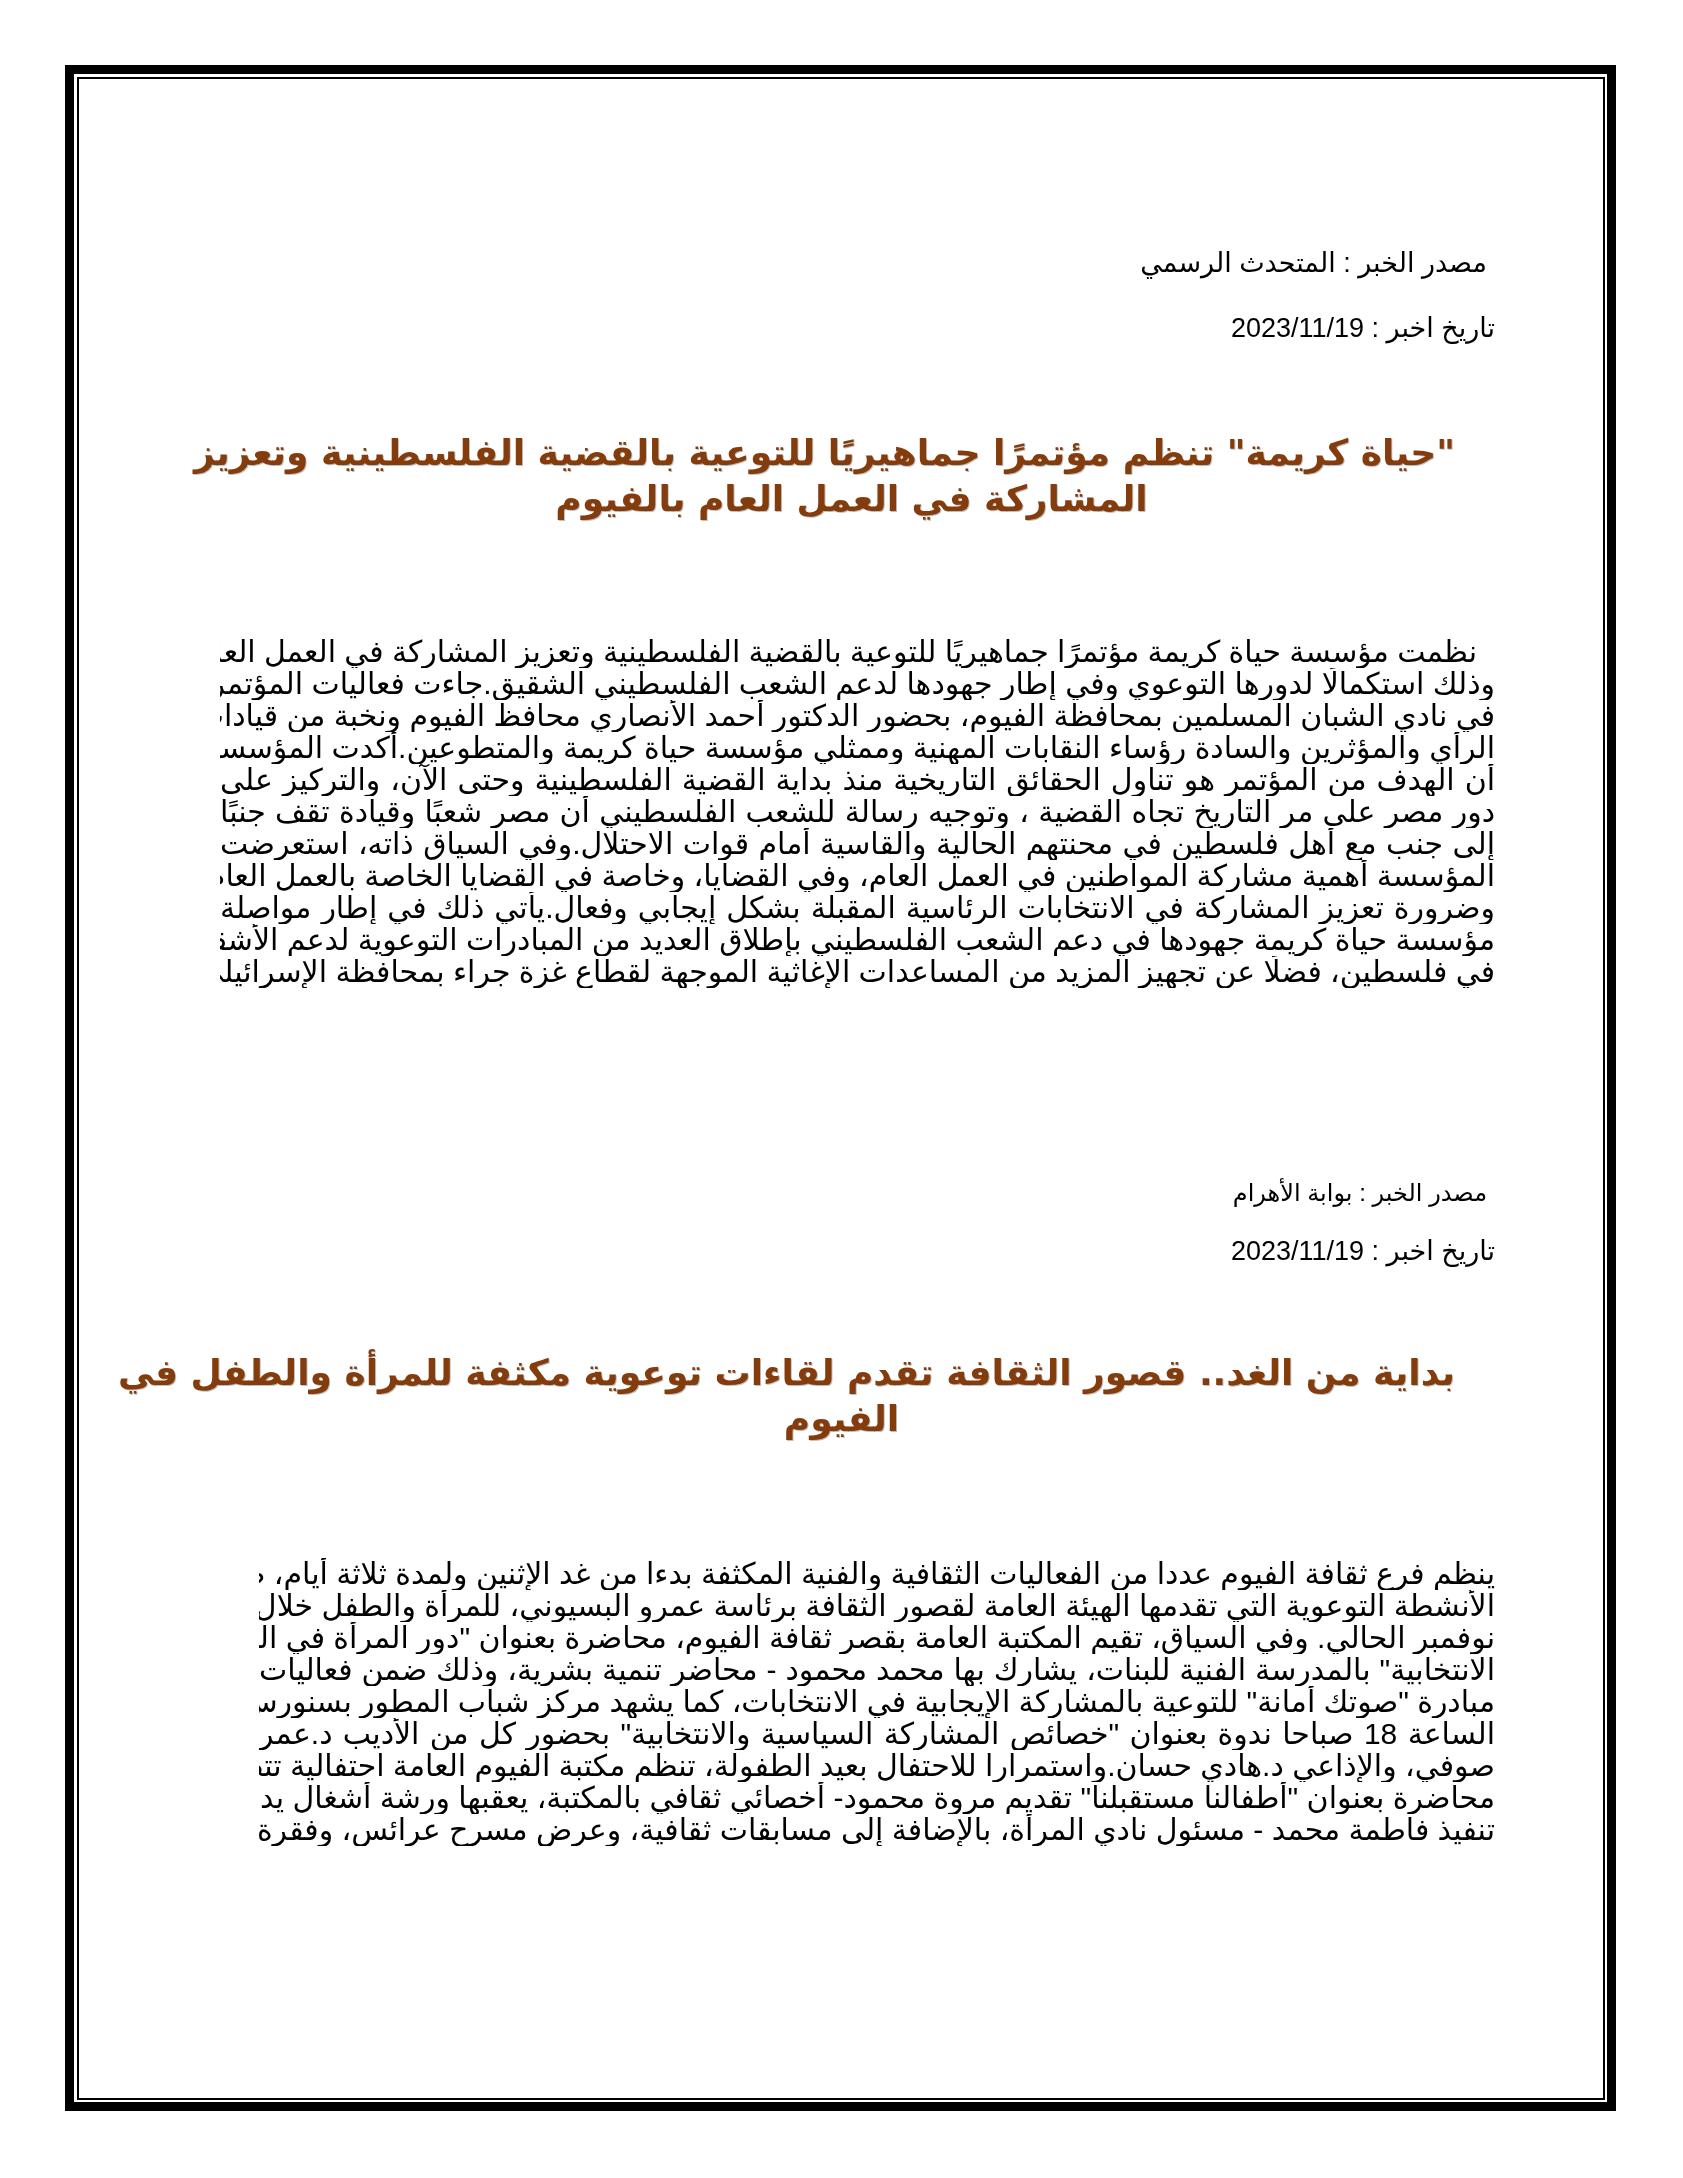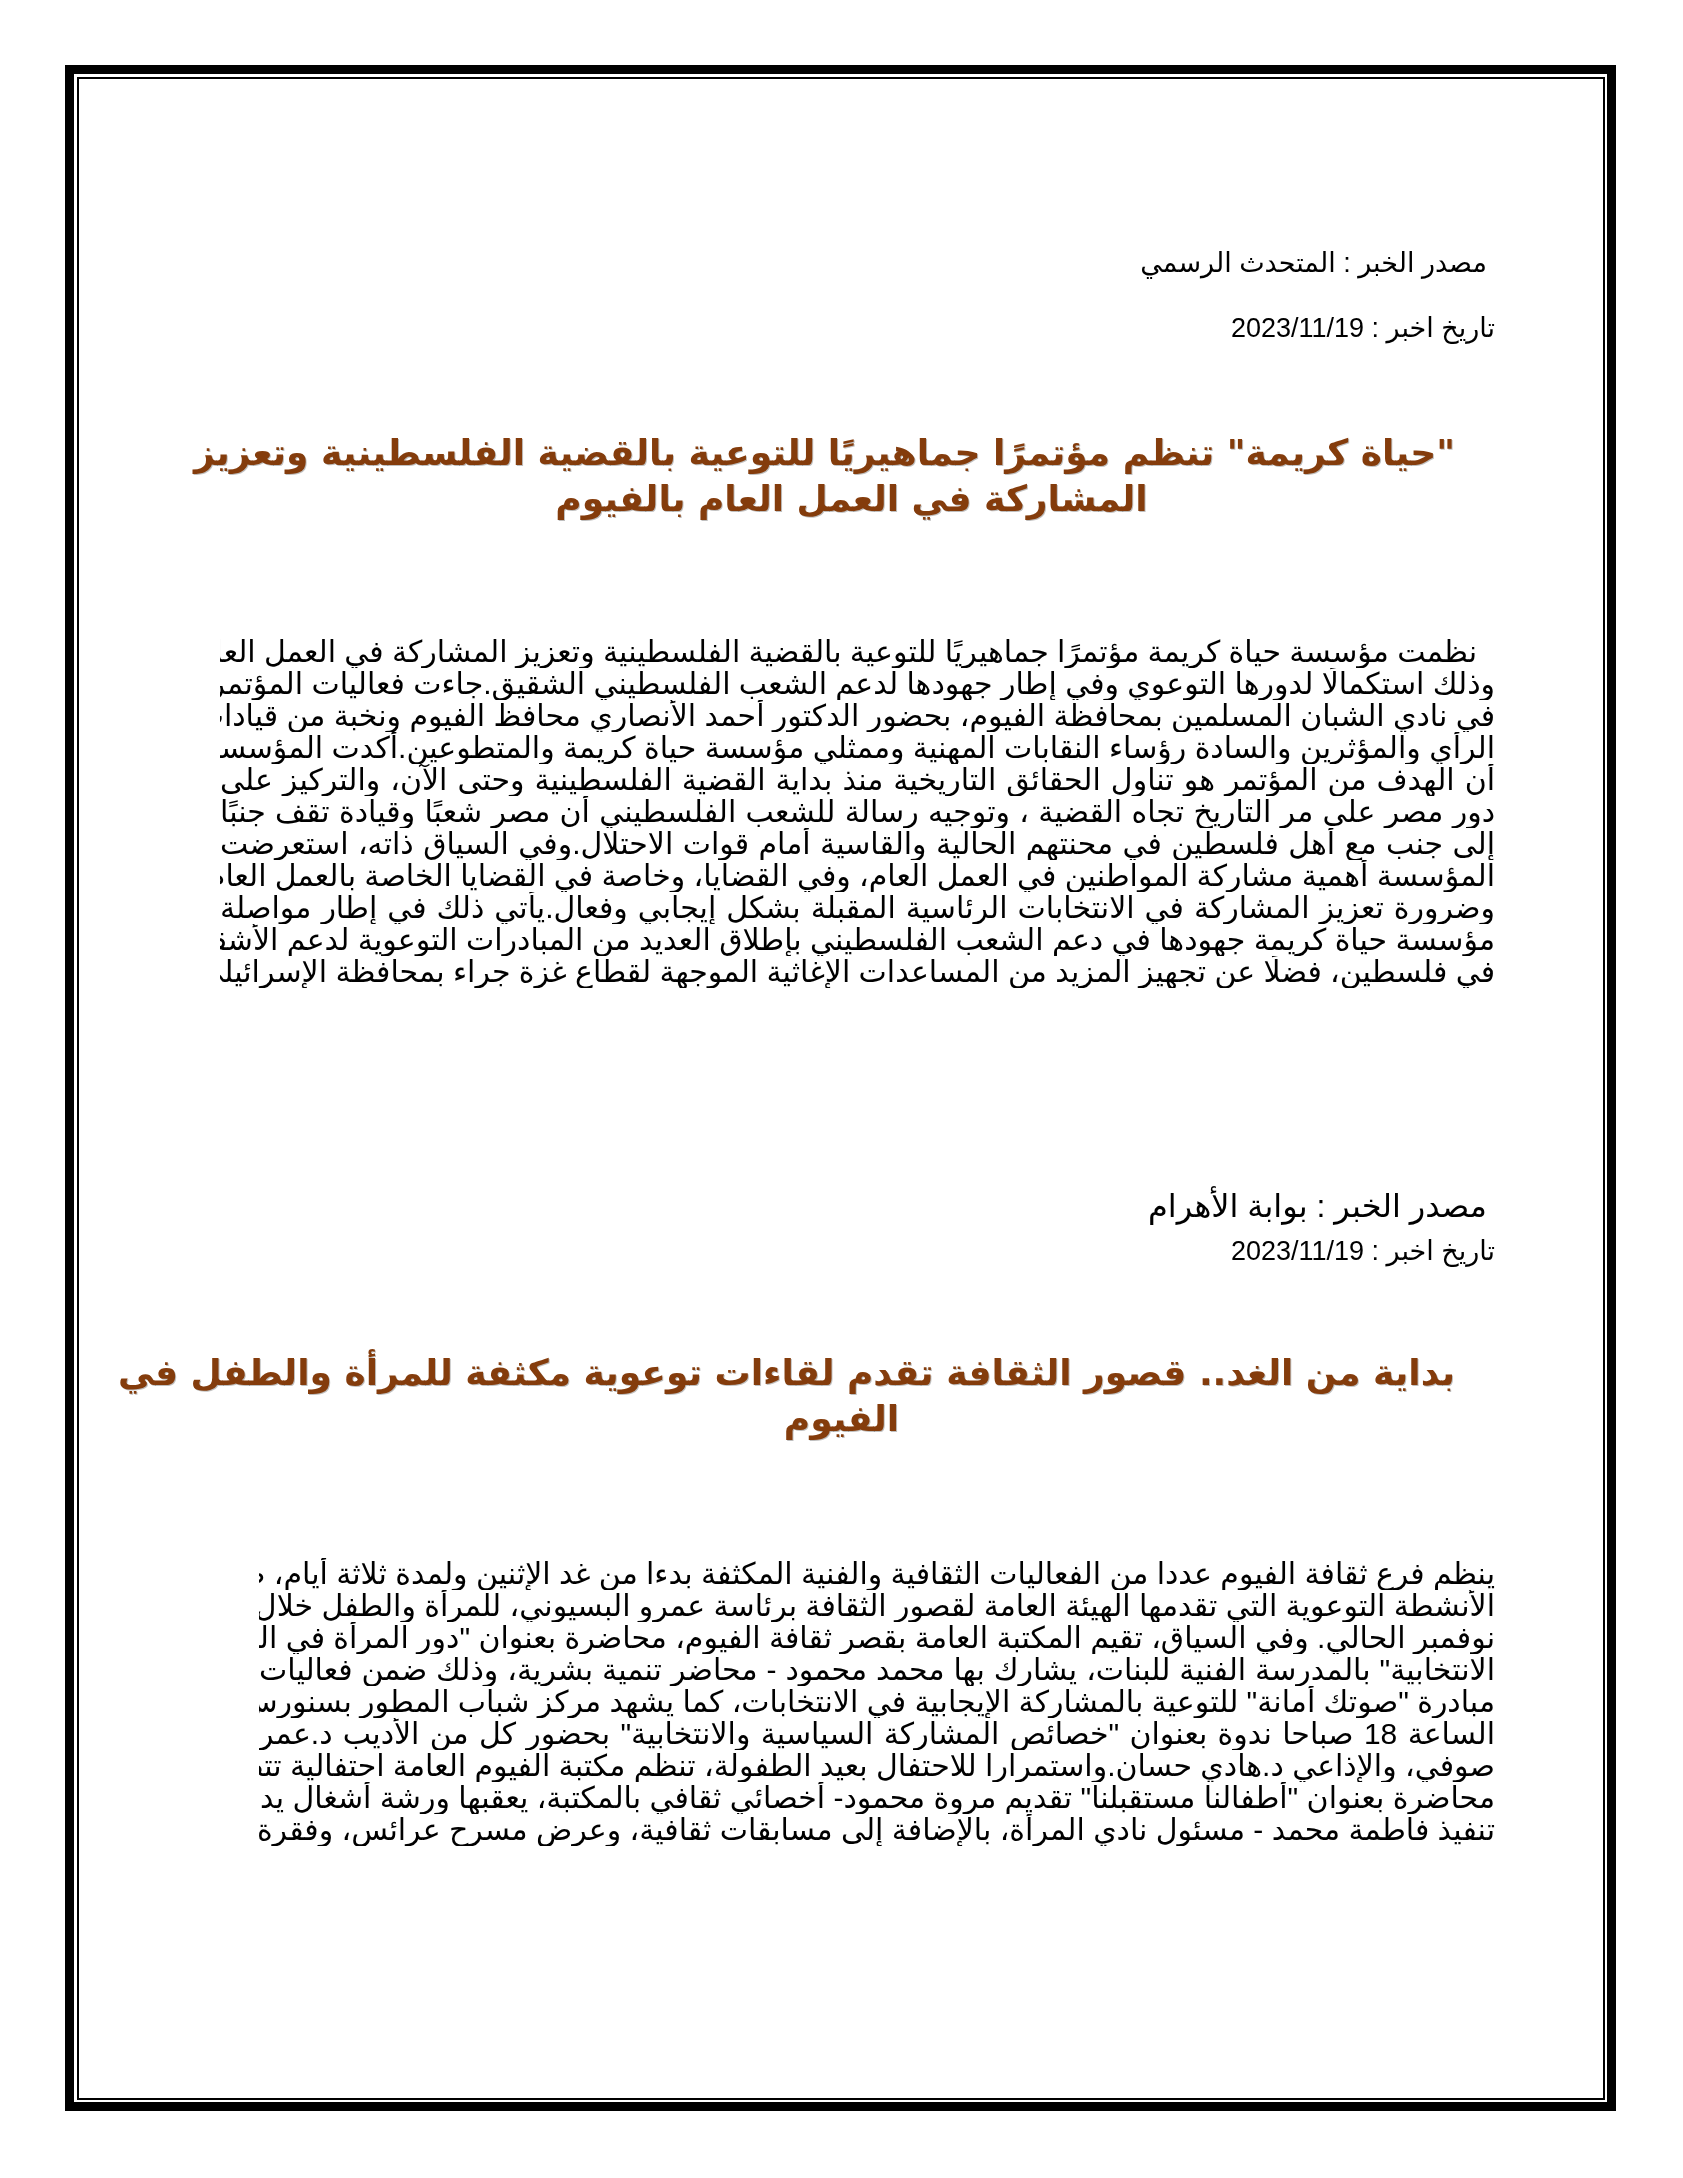--- a/index.html
+++ b/index.html
@@ -14,21 +14,21 @@
     }
     .page {
       position: absolute; left: 0; top: 0; width: 1683px; height: 1736px;
       direction: rtl; font-family: "Liberation Sans", "DejaVu Sans", sans-serif; color: #000;
     }
     .meta-line {
       position: absolute; right: 188px; font-size: 27px; line-height: 34px; white-space: nowrap;
     }
     .meta-source1 { top: 246px; right: 196px; }
     .meta-date1   { top: 311px; }
-    .meta-source2 { top: 1176px; right: 196px; font-size: 32px; margin-top: 13px; }
+    .meta-source2 { top: 1176px; right: 196px; font-size: 24px; }
     .meta-date2   { top: 1234px; }
     .date-num { unicode-bidi: isolate; direction: ltr; }
     .headline {
       position: absolute; left: 248px; right: 228px; text-align: center;
       color: #843C0C; font-weight: bold; font-size: 36px; line-height: 46px;
       text-shadow: 1px 1px 0 rgba(0,0,0,0.25);
       font-family: "DejaVu Sans", sans-serif; letter-spacing: -0.5px;
     }
     .headline1 { top: 430px; }
     .headline2 { top: 1350px; left: 228px; right: 228px; }

